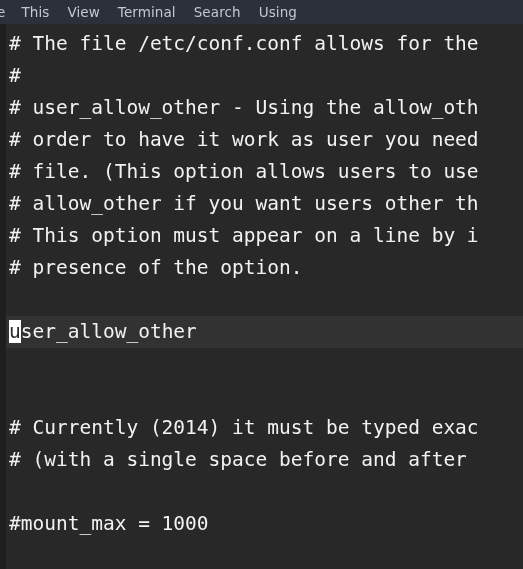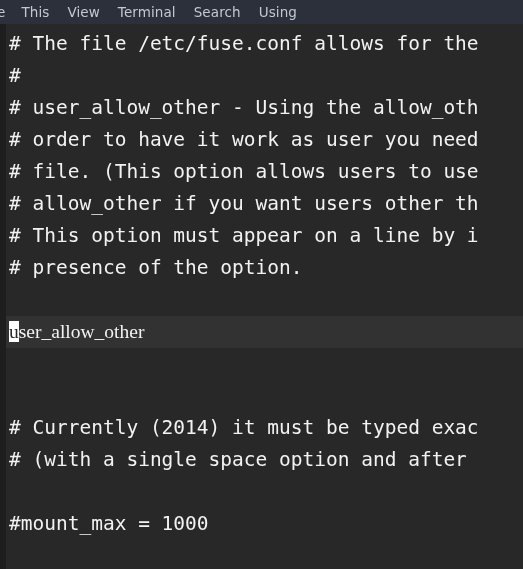--- a/index.html
+++ b/index.html
@@ -87,21 +87,20 @@
     font-family: "DejaVu Sans Mono", monospace;
     font-size: 19.5px;
     color: #f2f2f2;
     padding-left: 9px;
     box-sizing: border-box;
     overflow: hidden;
     position: relative;
   }
   .line.current {
     background: #323232;
-    font-family: Liberation Serif, serif;
   }
   
   .cursor-char {
     background: #ffffff;
     color: #282828;
   }
 </style>
 </head>
 <body>
 
@@ -112,32 +111,32 @@
       <div class="menu-item">This</div>
       <div class="menu-item">View</div>
       <div class="menu-item">Terminal</div>
       <div class="menu-item">Search</div>
       <div class="menu-item">Using</div>
     </div>
 
   <div class="editor">
     <div class="gutter-strip"></div>
     <div class="text-area" id="textarea">
-        <div class="line"># The file /etc/fuse.conf allows for the</div>
+        <div class="line"># The file /etc/conf.conf allows for the</div>
         <div class="line">#</div>
         <div class="line"># user_allow_other - Using the allow_oth</div>
         <div class="line"># order to have it work as user you need</div>
         <div class="line"># file. (This option allows users to use</div>
         <div class="line"># allow_other if you want users other th</div>
         <div class="line"># This option must appear on a line by i</div>
         <div class="line"># presence of the option.</div>
         <div class="line"></div>
         <div class="line current"><span class="cursor-char">u</span><span>ser_allow_other</span></div>
         <div class="line"></div>
         <div class="line"></div>
         <div class="line"># Currently (2014) it must be typed exac</div>
-        <div class="line"># (with a single space option and after</div>
+        <div class="line"># (with a single space before and after</div>
         <div class="line"></div>
         <div class="line">#mount_max = 1000</div>
       </div>
   </div>
 
 </div>
 
 </body></html>

